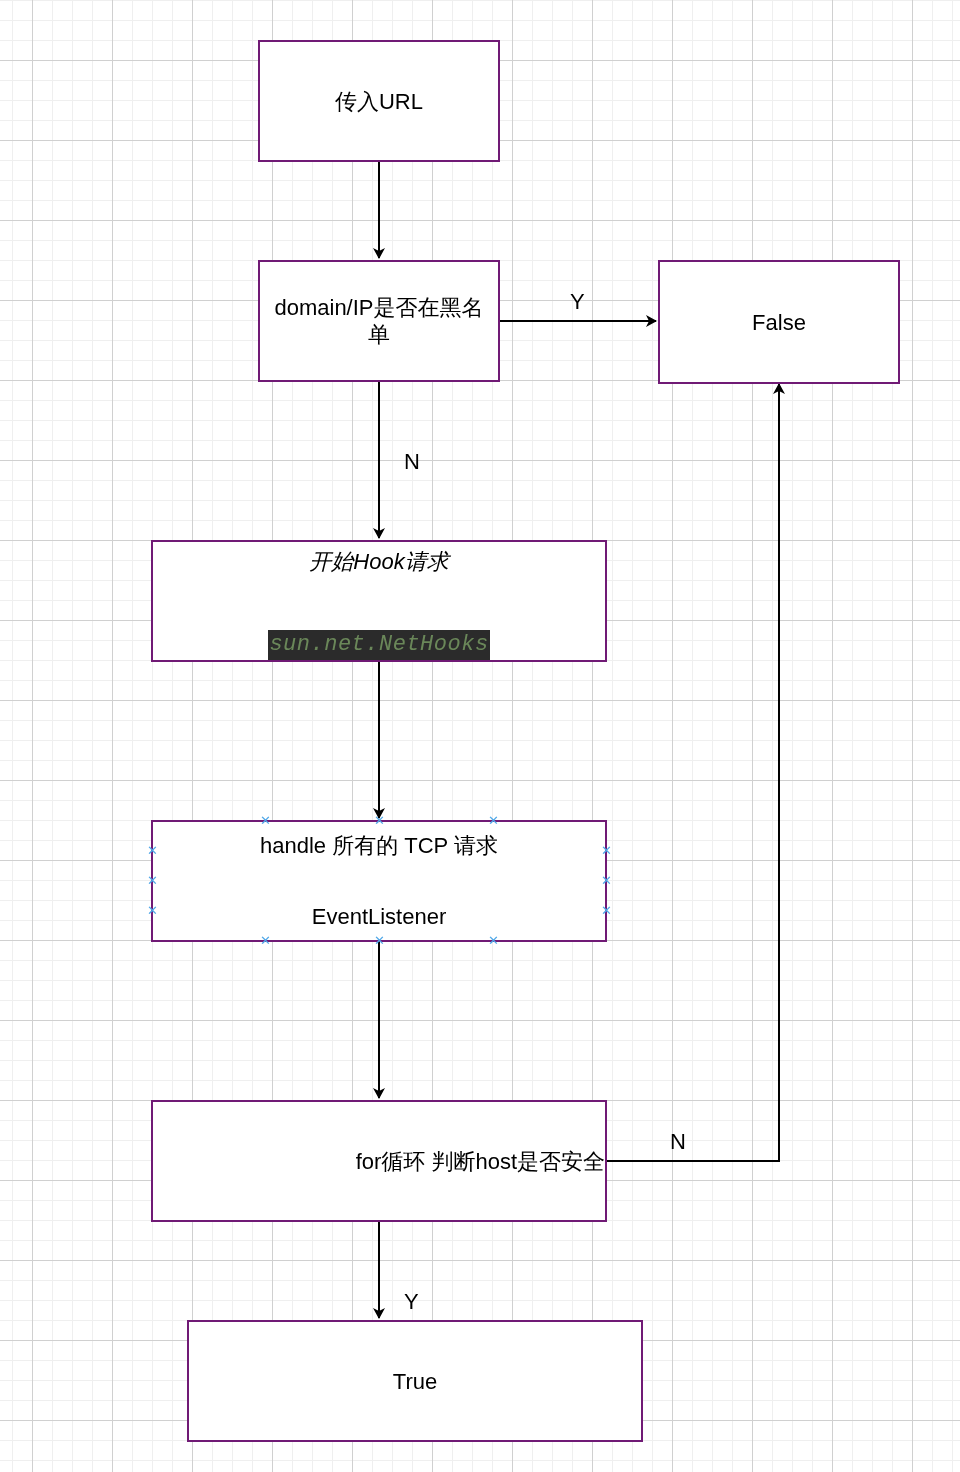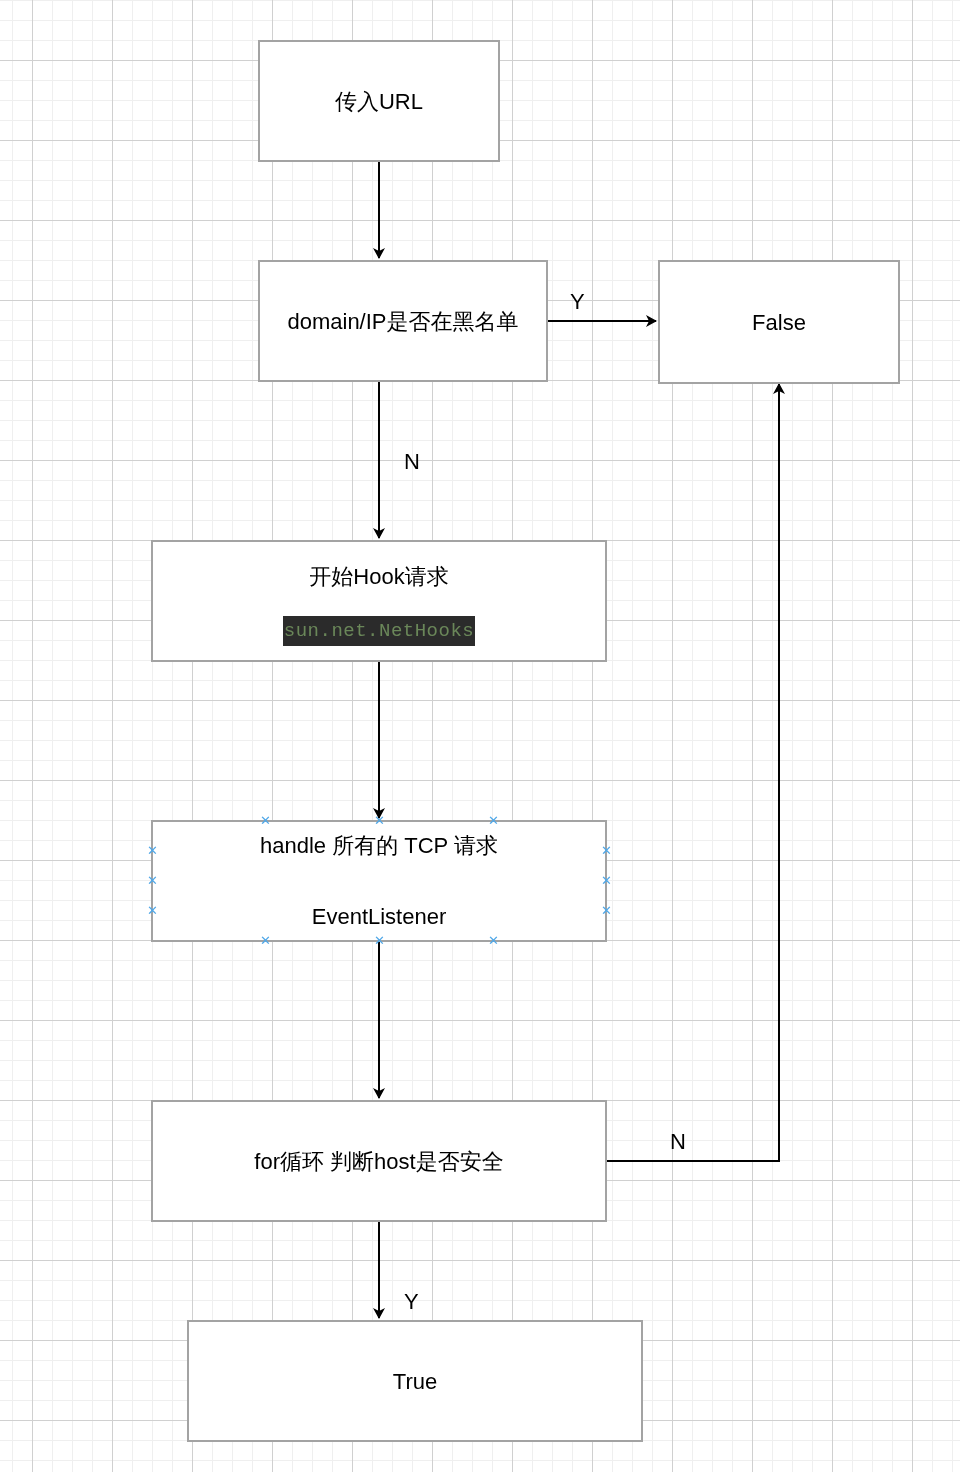--- a/index.html
+++ b/index.html
@@ -10,35 +10,35 @@
       linear-gradient(to right, #d0d0d0 1px, transparent 1px),
       linear-gradient(to bottom, #d0d0d0 1px, transparent 1px),
       linear-gradient(to right, #efefef 1px, transparent 1px),
       linear-gradient(to bottom, #efefef 1px, transparent 1px);
     background-size: 80px 80px, 80px 80px, 20px 20px, 20px 20px;
     background-position: 32px 60px, 32px 60px, 12px 0px, 12px 0px;
     font-family: "Liberation Sans", "DejaVu Sans", sans-serif;
   }
   .node {
     position: absolute; box-sizing: border-box;
-    border: 2px solid #a3a3a3; background: #fff;
+    border: 2px solid #701a75; background: #fff;
     display: flex; flex-direction: column; align-items: center; justify-content: center;
     text-align: center; font-size: 22px; line-height: 27px; color: #000;
   }
   #n-start { left: 258px; top: 40px; width: 242px; height: 122px; }
-  #n-black { left: 258px; top: 260px; width: 290px; height: 122px; padding: 4px 4px; }
+  #n-black { left: 258px; top: 260px; width: 242px; height: 122px; padding: 4px 4px; }
   #n-false { left: 658px; top: 260px; width: 242px; height: 124px; }
-  #n-hook  { left: 151px; top: 540px; width: 456px; height: 122px; justify-content: center; padding-top: 6px; }
+  #n-hook  { left: 151px; top: 540px; width: 456px; height: 122px; justify-content: space-between; padding-top: 6px; font-style: italic; }
   #n-handle{ left: 151px; top: 820px; width: 456px; height: 122px; gap: 44px; }
-  #n-for   { left: 151px; top: 1100px; width: 456px; height: 122px; }
+  #n-for   { left: 151px; top: 1100px; width: 456px; height: 122px; align-items: flex-end; }
   #n-true  { left: 151px; top: 1320px; width: 456px; height: 122px; margin-left: 36px; }
   .code {
     margin-top: 26px; background: #2b2b2b; color: #6a8759;
     font-family: "Liberation Mono", "DejaVu Sans Mono", monospace;
-    font-size: 19px; line-height: 30px; padding: 0 1px; letter-spacing: 0.5px;
+    font-size: 22px; line-height: 30px; padding: 0 1px; letter-spacing: 0.5px;
   }
   svg.edges { position: absolute; left: 0; top: 0; pointer-events: none; }
   .elabel { position: absolute; font-size: 22px; line-height: 22px; color: #000; }
   .mark { position: absolute; width: 10px; height: 10px; color: #4ea7e8; font-size: 13px;
     line-height: 10px; text-align: center; font-family: "DejaVu Sans", sans-serif; }
 </style>
 </head>
 <body>
 
 <svg class="edges" width="960" height="1472">

